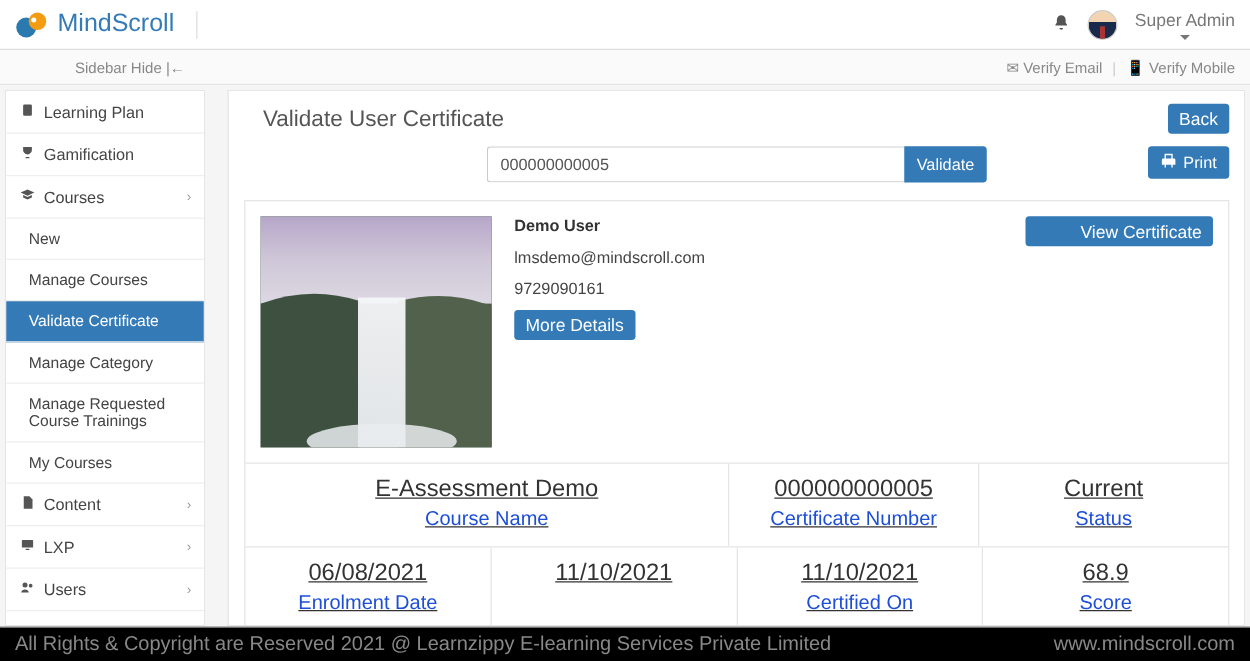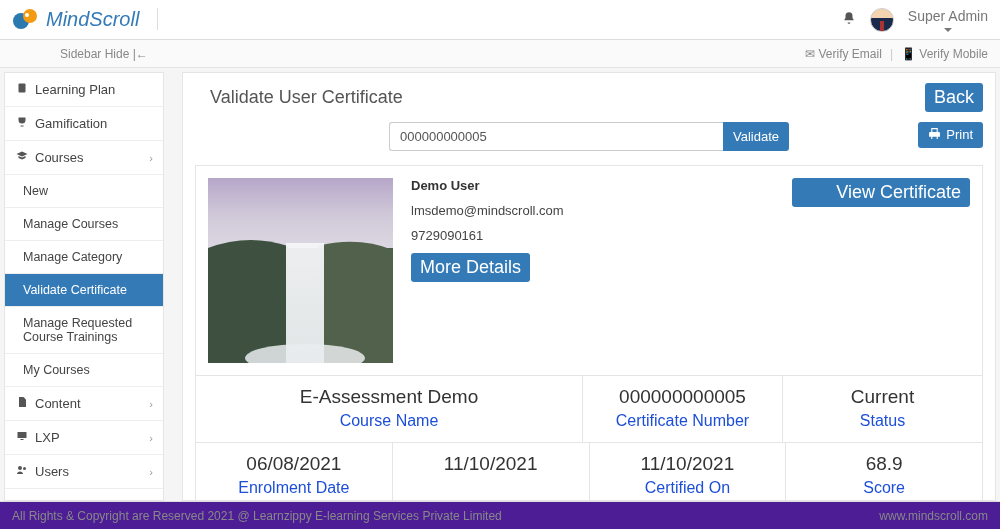--- a/index.html
+++ b/index.html
@@ -18,23 +18,22 @@
   .topbar {
     height: 40px;
     background: #fff;
     border-bottom: 1px solid #ddd;
     display: flex;
     align-items: center;
     padding: 0 12px;
   }
   .brand {
     display: flex;
-    align-items: flex-start;
+    align-items: flex-end;
     gap: 6px;
-    font-style: italic;
   }
   .brand-logo {
     width: 28px;
     height: 22px;
     position: relative;
   }
   .brand-logo svg { display:block; }
   .brand-text {
     font-size: 20px;
     color: #337ab7;
@@ -166,21 +165,21 @@
   }
   .btn {
     background: #337ab7;
     color: #fff;
     border: none;
     border-radius: 3px;
     padding: 5px 10px;
     font-size: 13px;
     cursor: pointer;
   }
-  .btn-sm { padding:4px 9px; font-size:18px;}
+  .btn-sm { padding:4px 9px; font-size:14px;}
   .back-btn { margin-left:auto; }
 
   .search-row {
     display: flex;
     justify-content: center;
     align-items: center;
     gap: 0;
     margin-bottom: 14px;
     position: relative;
   }
@@ -228,44 +227,45 @@
   .view-cert-btn {
     position:absolute; right:12px; top:12px;padding-left:44px;
   }
 
   .stats {
     border: 1px solid #e5e5e5;
     border-top: none;
   }
   .stats-row {
     display:flex;
+    text-decoration:underline;
   }
   .stats-row + .stats-row { border-top:1px solid #e5e5e5; }
   .stat {
     flex:1;
     text-align:center;
     padding: 10px 6px 12px 6px;
     border-right:1px solid #e5e5e5;
   }
   .stat:last-child { border-right:none; }
   .stat-val { font-size:19px; color:#333; margin-bottom:4px;}
   .stat-lbl { font-size:16px; color:#1d4ed8; }
   .stats-row.top .stat:first-child { flex:2; }
 
   
   .footer {
     position: absolute;
     left:0; right:0; bottom:0;
     height: 28px;
     border-top: 1px solid #ddd;
-    background: #4c1d95;
+    background: #000000;
     display:flex;
     align-items:center;
     padding: 0 12px;
-    font-size: 12px;
+    font-size: 16px;
     color: #888;
   }
   .footer-right { margin-left:auto; }
 
   .icon-bell, .icon-env, .icon-mobile, .icon-print { display:inline-block; }
 </style>
 </head>
 <body>
 
 <div class="topbar">
@@ -332,25 +332,25 @@
           </svg></span>
       <span>Courses</span>
       <span class="chev">›</span>
     </div>
     <div class="side-sub">
         <span>New</span>
       </div>
     <div class="side-sub">
         <span>Manage Courses</span>
       </div>
+    <div class="side-sub active">
+        <span>Validate Certificate</span>
+      </div>
     <div class="side-sub">
         <span>Manage Category</span>
-      </div>
-    <div class="side-sub active">
-        <span>Validate Certificate</span>
       </div>
     <div class="side-sub">
         <span>Manage Requested Course Trainings</span>
       </div>
     <div class="side-sub">
         <span>My Courses</span>
       </div>
 
     <div class="side-item">
       <span class="side-icon"><svg width="12" height="12" viewBox="0 0 24 24" fill="#555">

